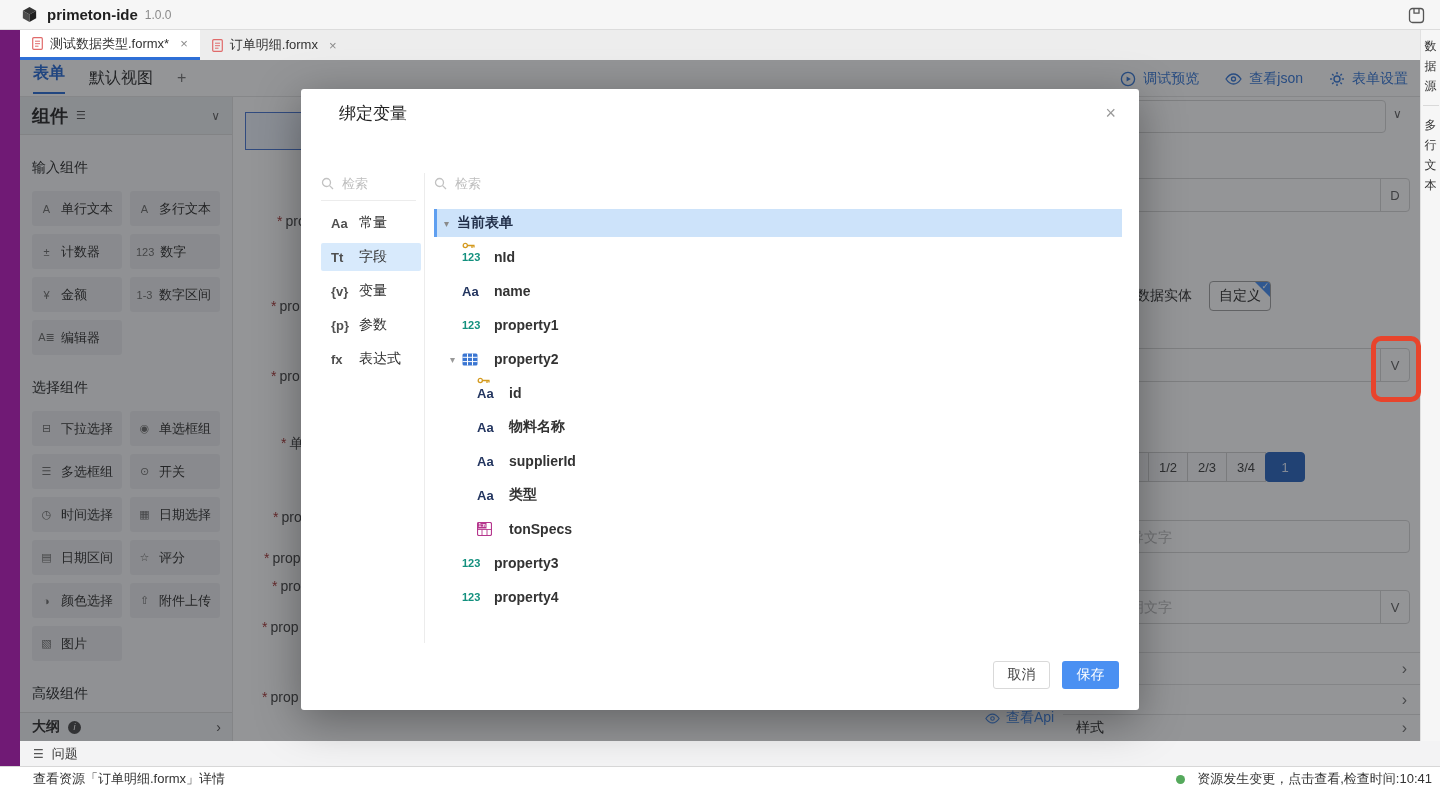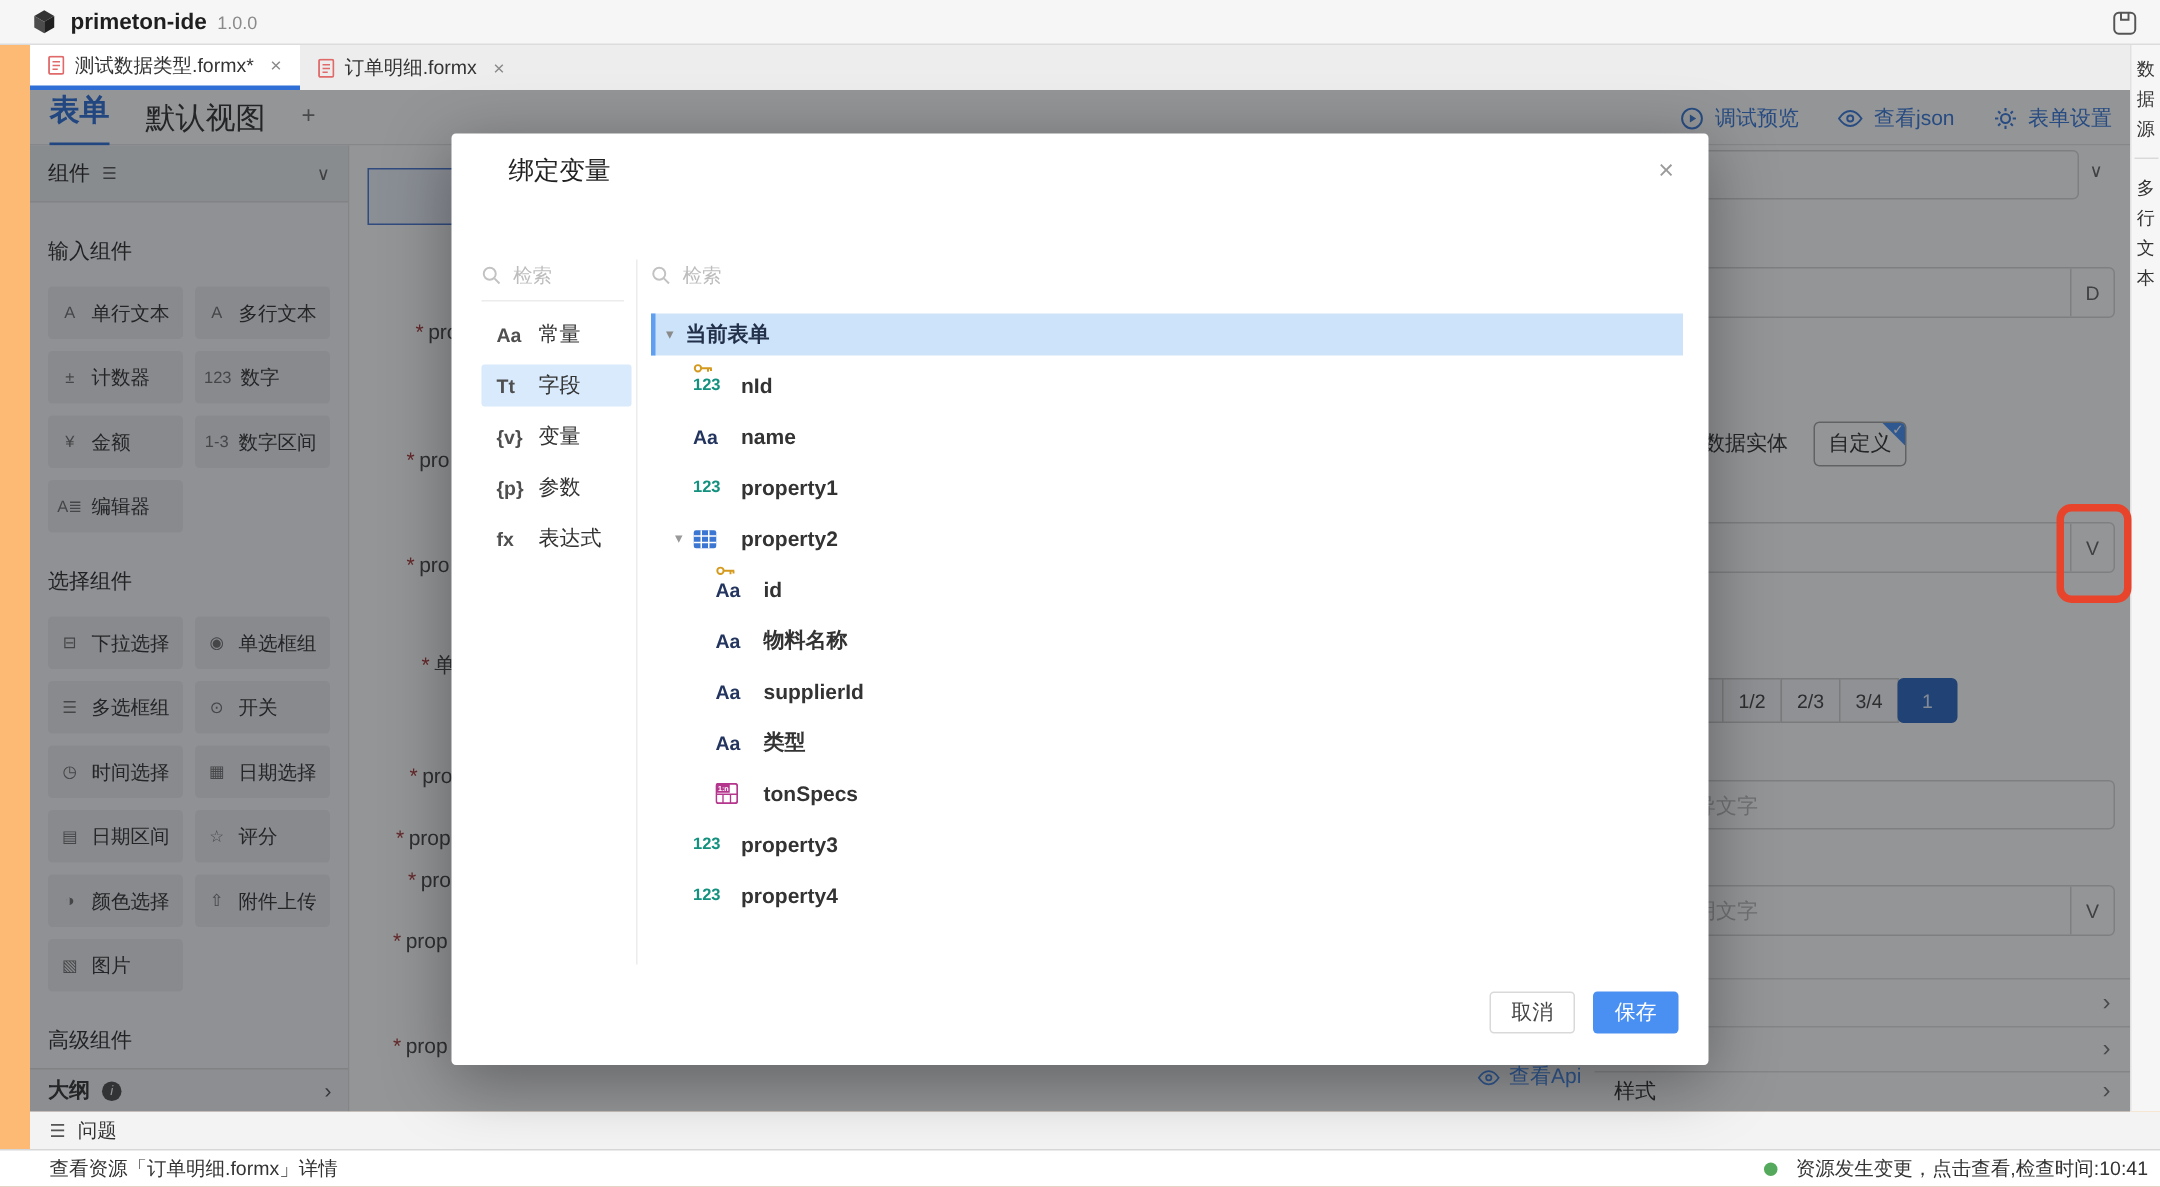--- a/index.html
+++ b/index.html
@@ -1,16 +1,16 @@
 <!DOCTYPE html>
 <html><head>
 <meta charset="utf-8">
 <style>
   html,body{margin:0;padding:0;background:#e9e9e9}
-  #screen{position:relative;width:1440px;height:791px;background:#fdba74;overflow:hidden;
+  #screen{position:relative;width:1440px;height:791px;background:#701a75;overflow:hidden;
     font-family:"Liberation Sans","DejaVu Sans",sans-serif;color:#333;font-size:14px}
   .abs{position:absolute}
   svg{display:block}
   input{font-family:Liberation Sans, sans-serif}
   input::placeholder{color:#bdbdbd}
 
   
   .titlebar{left:0;top:0;width:1440px;height:30px;background:#f6f6f6;border-bottom:1px solid #dcdcdc;
     display:flex;align-items:center;padding-left:20px;box-sizing:border-box}
   .tb-title{font-size:15px;font-weight:700;color:#1f1f1f;margin-left:8px}
@@ -26,29 +26,29 @@
   .tab{display:flex;align-items:center;gap:7px;padding:0 12px;font-size:13px;color:#333;box-sizing:border-box;height:30px}
   .tab.active{background:#fff;border-bottom:3px solid #2f6fd6}
   .tab .close{color:#8a8a8a;font-size:13px;margin-left:4px}
 
   
   .main{left:20px;top:60px;width:1400px;height:681px;background:#fff}
   .dim{left:20px;top:60px;width:1400px;height:681px;background:rgba(18,20,24,0.45);z-index:40;pointer-events:none}
 
   .vtoolbar{position:absolute;left:0;top:0;width:1400px;height:37px;background:#fff;border-bottom:1px solid #e5e5e5;
     display:flex;align-items:center;box-sizing:border-box;padding-left:13px}
-  .vt-view{margin-right:24px;font-size:20px;color:#333}
+  .vt-view{margin-right:24px;font-size:16px;color:#333}
   .vt-view.active{color:#2f6fd6;font-weight:700;border-bottom:2px solid #2f6fd6;padding-bottom:8px}
   .vt-plus{color:#777;font-size:16px}
   .vt-right{position:absolute;right:12px;top:0;height:37px;display:flex;gap:26px;align-items:center}
   .vt-link{display:flex;gap:7px;color:#3b7bd8;font-size:14px;align-items:center}
 
   .components{position:absolute;left:0;top:37px;width:213px;height:644px;background:#f7f8fa;border-right:1px solid #e2e2e2;box-sizing:border-box;overflow:hidden}
   .comp-header{height:38px;background:#eceef1;border-bottom:1px solid #dfdfdf;display:flex;align-items:center;padding:0 12px;box-sizing:border-box}
-  .comp-header .t{font-weight:400;font-size:14px;color:#2b2b2b}
+  .comp-header .t{font-weight:700;font-size:18px;color:#2b2b2b}
   .comp-header .burger{margin-left:8px;color:#555;font-size:11px}
   .comp-header .chev{margin-left:auto;color:#666;font-size:12px}
   .comp-body{padding:0 12px}
   .sec-title{margin:24px 0 14px;font-size:14px;color:#2f2f2f}
   .comp-grid{display:grid;grid-template-columns:90px 90px;gap:8px}
   .comp-btn{height:35px;background:#ececee;border-radius:3px;display:flex;align-items:center;gap:6px;
     padding:0 6px;box-sizing:border-box;font-size:13px;color:#333;white-space:nowrap;overflow:hidden}
   .comp-btn .ci{color:#707070;font-size:11px;min-width:17px;text-align:center;flex:none}
   .pill{height:12px;background:#e2e2e5;border-radius:6px}
   .outline-row{position:absolute;left:0;bottom:0;width:213px;height:29px;background:#f1f2f4;border-top:1px solid #dcdcdc;

